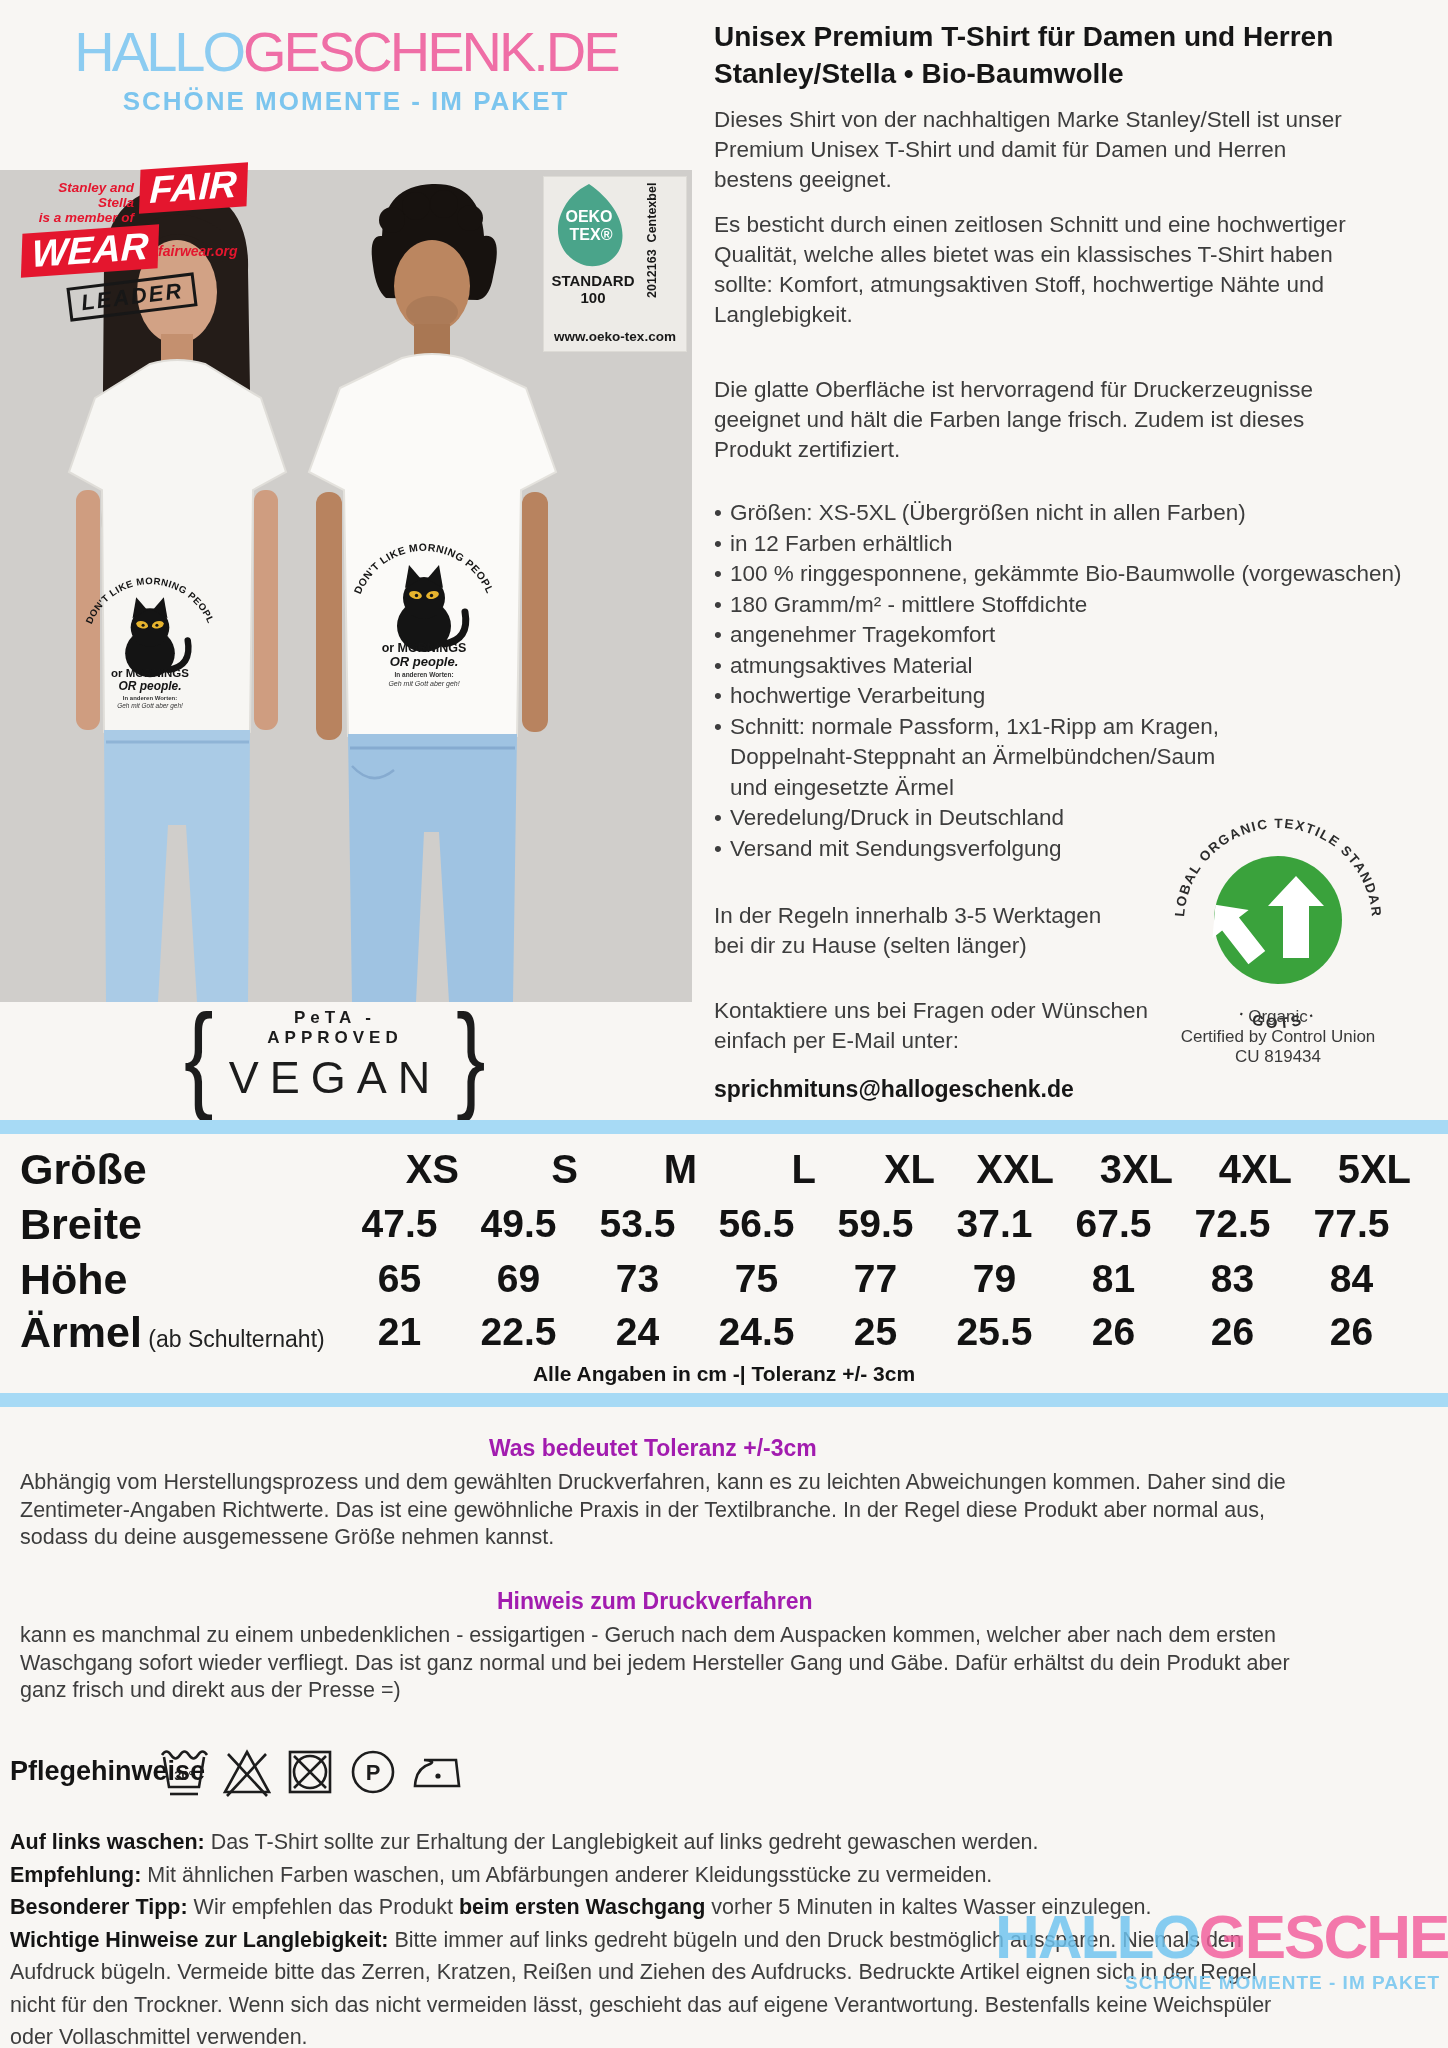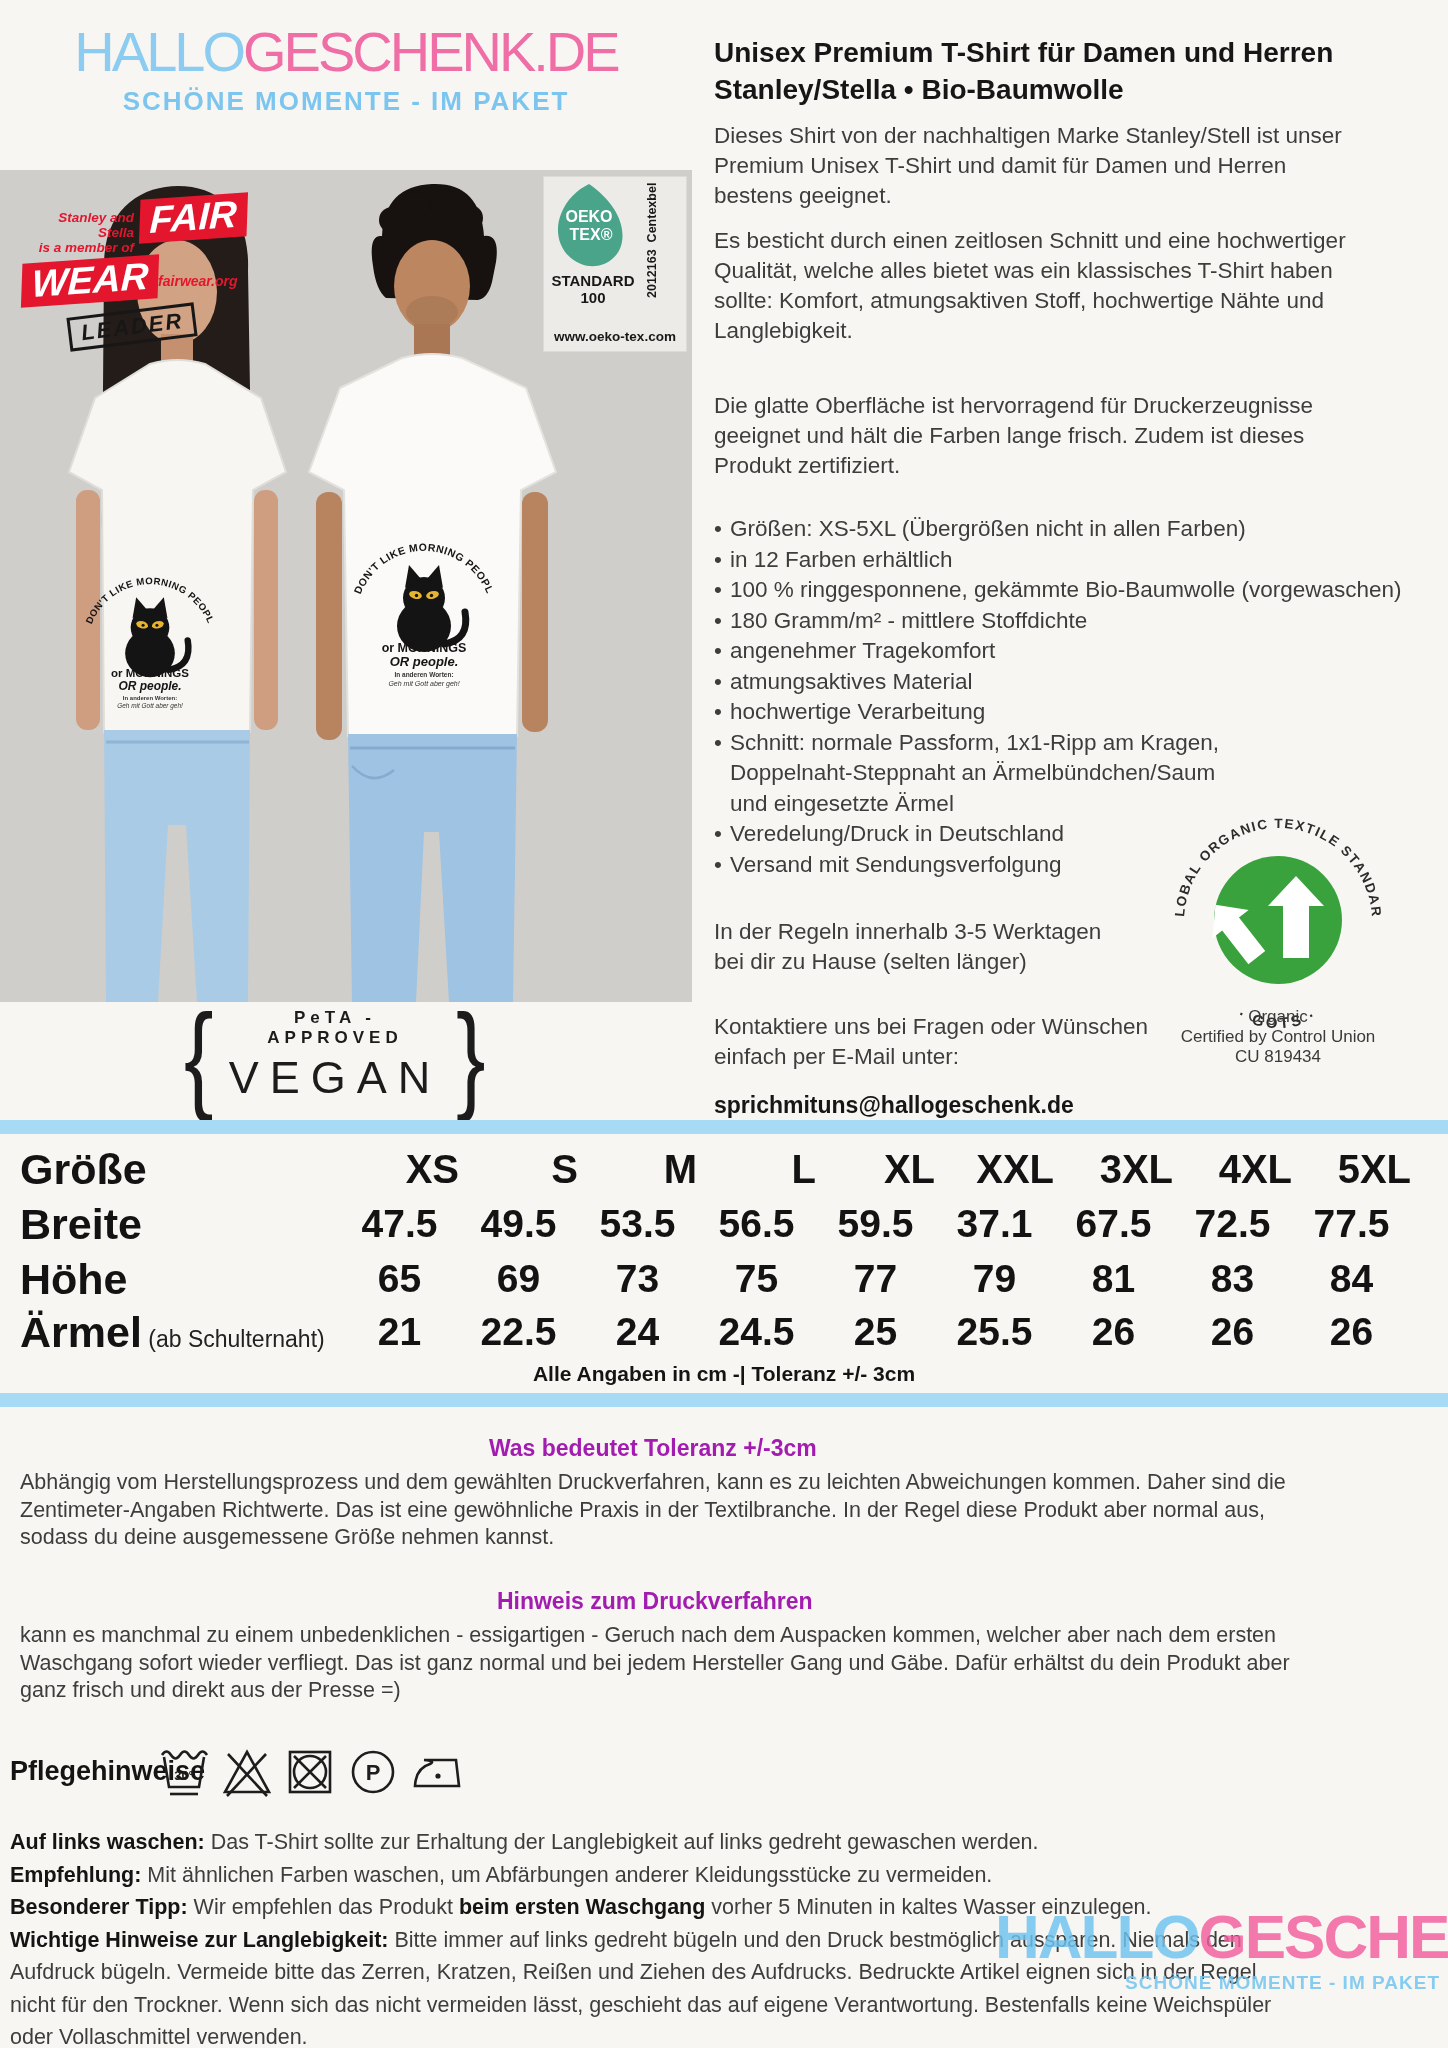--- a/index.html
+++ b/index.html
@@ -12,21 +12,21 @@
   .logo-wrap{left:0;top:24px;width:692px;text-align:center;}
   .brand{font-size:56px;font-weight:normal;letter-spacing:-3px;line-height:1;}
   .brand .p1{color:#8cccf1;}
   .brand .p2{color:#ef6ea6;}
   .tagline{margin-top:6px;font-size:26px;font-weight:bold;letter-spacing:2px;color:#7cc5ee;}
 
   
   .photo{left:0;top:170px;width:692px;height:832px;background:#d3d1ce;overflow:hidden;}
 
   
-  .fairwear{left:22px;top:196px;width:240px;height:150px;font-style:italic;}
+  .fairwear{left:22px;top:166px;width:240px;height:150px;font-style:italic;}
   .fw-small{color:#e4162e;font-size:13.5px;font-weight:bold;line-height:15px;text-align:right;width:112px;}
   .fw-band{background:#e4162e;color:#fff;font-weight:bold;font-size:38px;line-height:1;
            padding:2px 10px 4px;display:inline-block;transform:skewX(-6deg) rotate(-4deg);}
   .fw-url{color:#e4162e;font-size:14px;font-weight:bold;}
   .fw-stamp{display:inline-block;border:3px solid #171717;color:#171717;font-weight:bold;
             font-size:22px;letter-spacing:2px;padding:1px 10px;transform:rotate(-7deg);background:transparent;font-style:italic;}
 
   
   .oeko{left:543px;top:176px;width:144px;height:176px;background:#edebe7;box-shadow:0 0 0 1px #dddbd6 inset;}
   .oeko-drop{position:absolute;left:8px;top:6px;width:76px;height:86px;}
@@ -37,21 +37,21 @@
   .oeko-url{position:absolute;left:0;bottom:8px;width:100%;text-align:center;color:#181818;font-weight:bold;font-size:13.5px;}
 
   
   .peta{left:180px;top:1000px;width:310px;height:112px;display:flex;align-items:center;justify-content:center;color:#1c1c1c;}
   .peta .brace{font-size:118px;font-weight:normal;line-height:100px;transform:scaleX(.75);}
   .peta-mid{text-align:center;margin:0 10px;}
   .peta-l1{font-size:17px;font-weight:bold;letter-spacing:5px;}
   .peta-l2{font-size:45px;letter-spacing:11px;margin-top:4px;}
 
   
-  .rightcol{left:714px;top:34px;width:720px;}
+  .rightcol{left:714px;top:18px;width:720px;}
   .rc-title{font-size:28px;font-weight:bold;color:#161616;line-height:37px;}
   .tl{font-size:22.5px;line-height:30px;color:#3d3d3d;white-space:nowrap;}
   .gap12{height:13px;} .gap15{height:15px;} .gap45{height:45px;} .gap32{height:33px;}
   .gap37{height:37px;} .gap35{height:35px;} .gap20{height:20px;}
   .bl{font-size:22.5px;line-height:30.5px;color:#3d3d3d;white-space:nowrap;}
   .bl .bdot{display:inline-block;width:16px;}
   .bl.cont{padding-left:16px;}
   .email{font-size:23px;font-weight:bold;color:#161616;}
 
   

